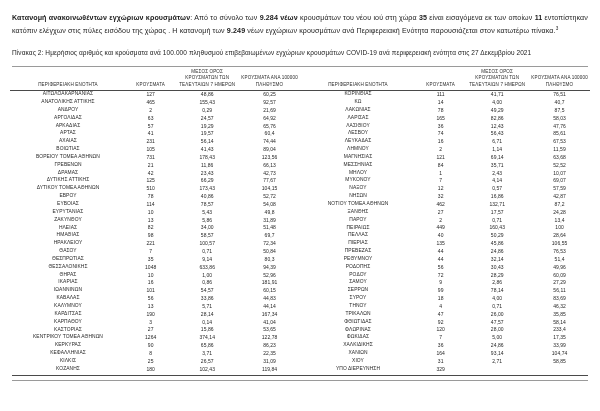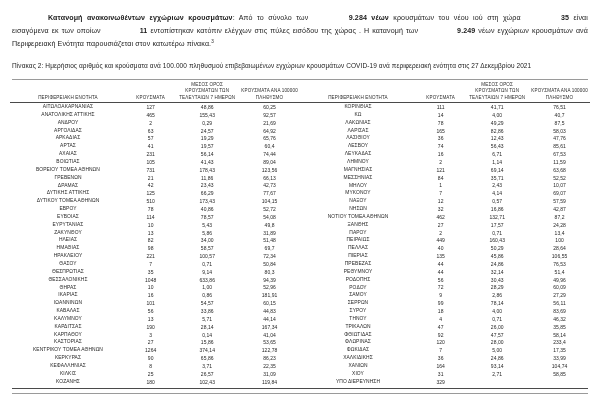--- a/index.html
+++ b/index.html
@@ -24,21 +24,21 @@
 
   
   .intro {
     font-size: 7.1px;
     line-height: 1.82;
     text-align: justify;
     letter-spacing: 0.12px;
     margin: 4px 2px 0 2px;
     color: #1a1a1a;
   }
-  .intro b { font-weight: bold; margin-left: 36px; }
+  .intro b { font-weight: bold; }
   .intro sup {
     font-size: 4.6px;
     vertical-align: super;
     line-height: 0;
   }
 
   
   .caption {
     font-size: 6.5px;
     line-height: 1.85;

